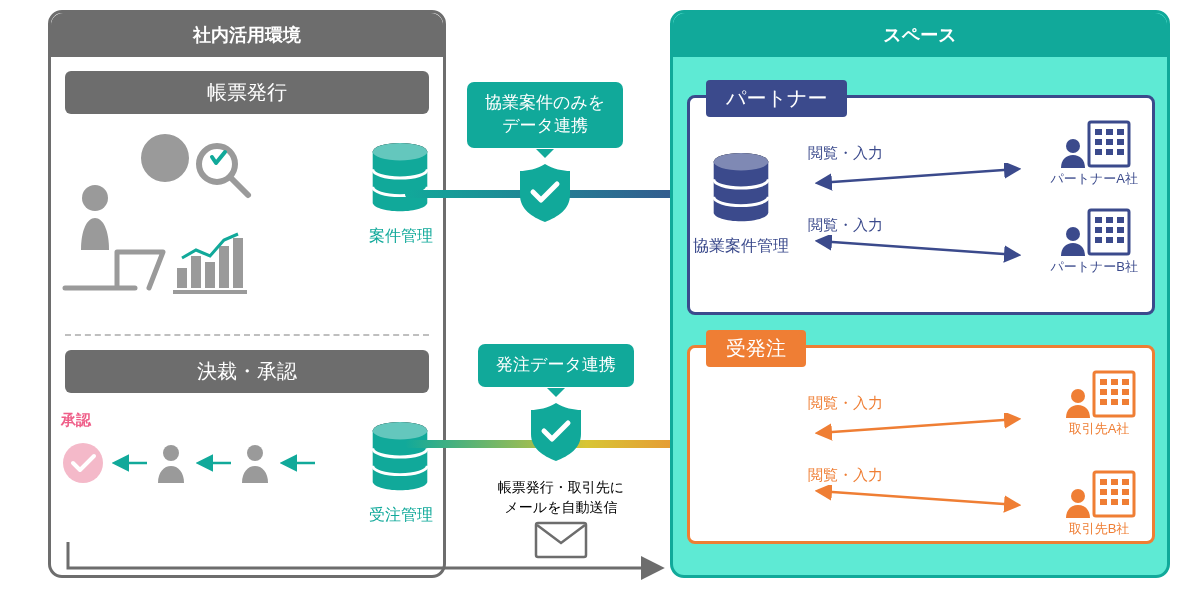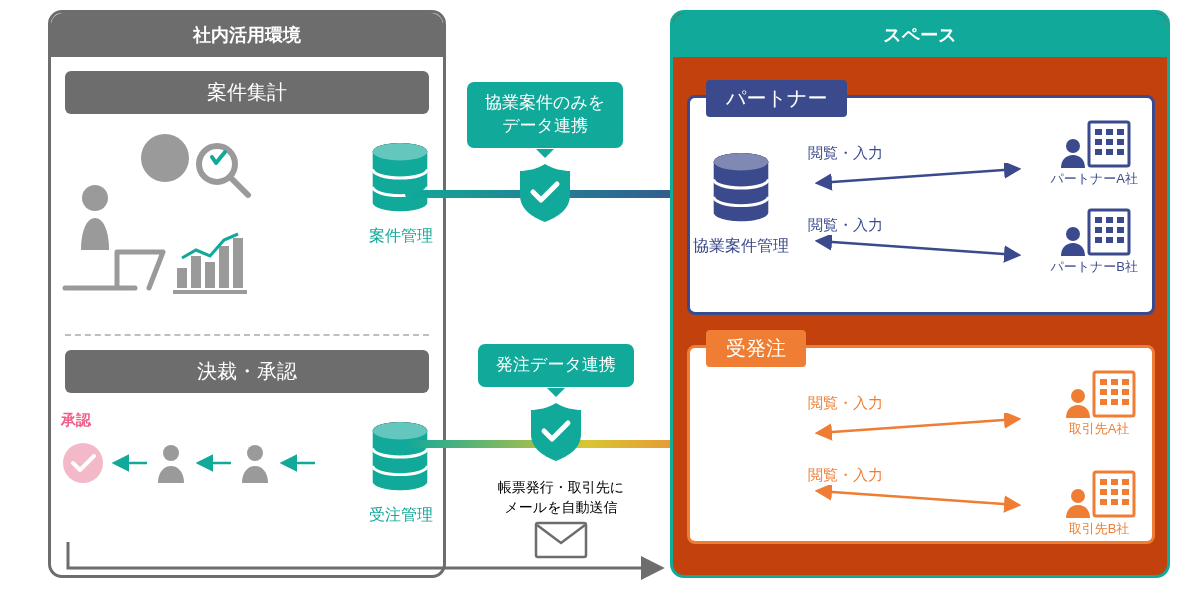--- a/index.html
+++ b/index.html
@@ -8,21 +8,21 @@
 .panel-title{text-align:center;color:#fff;font-size:18px;font-weight:600;padding:10px 0;border-radius:12px 12px 0 0}
 
 
 #left{left:48px;top:10px;width:398px;height:568px;border:3px solid #6d6d6d}
 #left .panel-title{background:#6d6d6d}
 .sub-head{background:#6d6d6d;color:#fff;text-align:center;font-size:20px;padding:8px 0;border-radius:6px;margin:14px 14px 0}
 .sub-body{height:220px;padding:12px 14px 2px;position:relative}
 .dash{border-top:2px dashed #bfbfbf;margin:0 14px}
 
 
-#right{left:670px;top:10px;width:500px;height:568px;border:3px solid #11a99a;background:#c2410c}
+#right{left:670px;top:10px;width:500px;height:568px;border:3px solid #11a99a;background:#5eead4}
 #right .panel-title{background:#11a99a}
 .box{position:absolute;border:3px solid;border-radius:8px;background:#fff}
 .box-title{position:absolute;left:16px;top:-18px;background:inherit;color:#fff;font-size:20px;padding:5px 20px;border-radius:4px}
 #box-partner{left:14px;top:82px;width:468px;height:220px;border-color:#3b4a8c}
 #box-partner .box-title{background:#3b4a8c}
 #box-order{left:14px;top:332px;width:468px;height:199px;border-color:#ef7e34}
 #box-order .box-title{background:#ef7e34}
 
 
 .db{width:62px;height:78px}
@@ -113,21 +113,21 @@
     <g id="personshape">
       <circle cx="16" cy="10" r="8" fill="currentColor"></circle>
       <path d="M3 40c0-11 6-17 13-17s13 6 13 17z" fill="currentColor"></path>
     </g>
   </defs>
 </svg>
 
 <div id="left" class="panel">
   <div class="panel-title">社内活用環境</div>
 
-  <div class="sub-head">案件集計</div>
+  <div class="sub-head">帳票発行</div>
   <div class="sub-body">
 
     <svg class="illus" style="left:6px;top:6px;width:200px;height:180px" viewBox="0 0 200 180">
       <g fill="#9a9a9a">
         <path d="M108 14a24 24 0 1 0 0 48 24 24 0 0 0 0-48zm0 8v16h16a16 16 0 0 0-16-16z"></path>
         <circle cx="160" cy="44" r="18" fill="none" stroke="#9a9a9a" stroke-width="6"></circle>
           <path d="M173 57l18 18" stroke="#9a9a9a" stroke-width="6" stroke-linecap="round"></path>
         <path d="M155 37l4 6 9-11" stroke="#11a99a" stroke-width="4" fill="none" stroke-linecap="round" stroke-linejoin="round"></path>
 
         <circle cx="38" cy="78" r="13"></circle>

